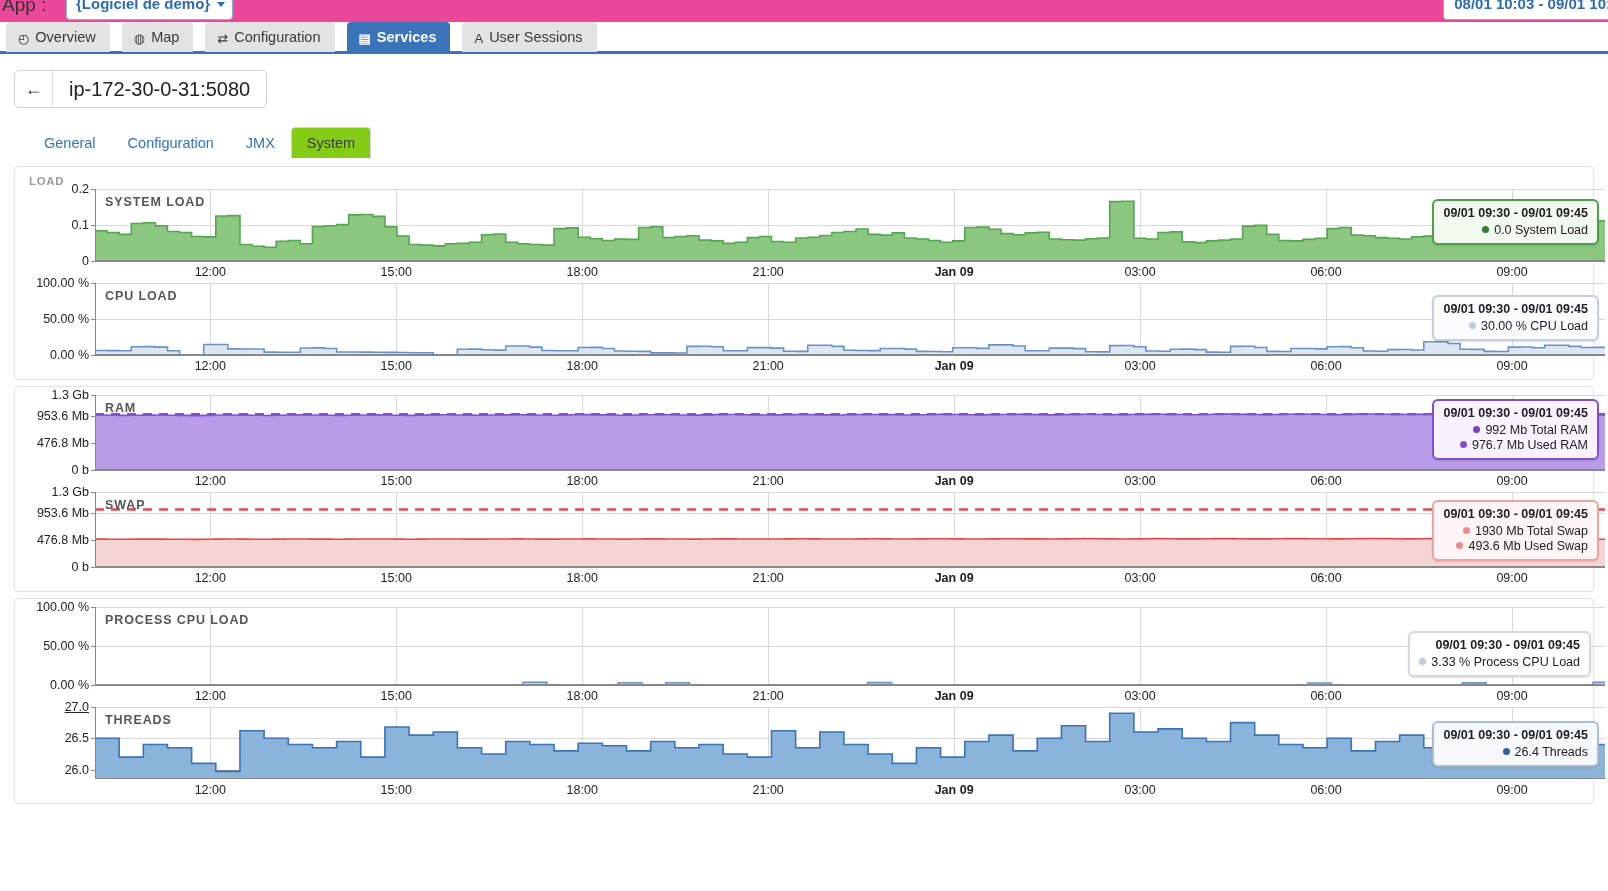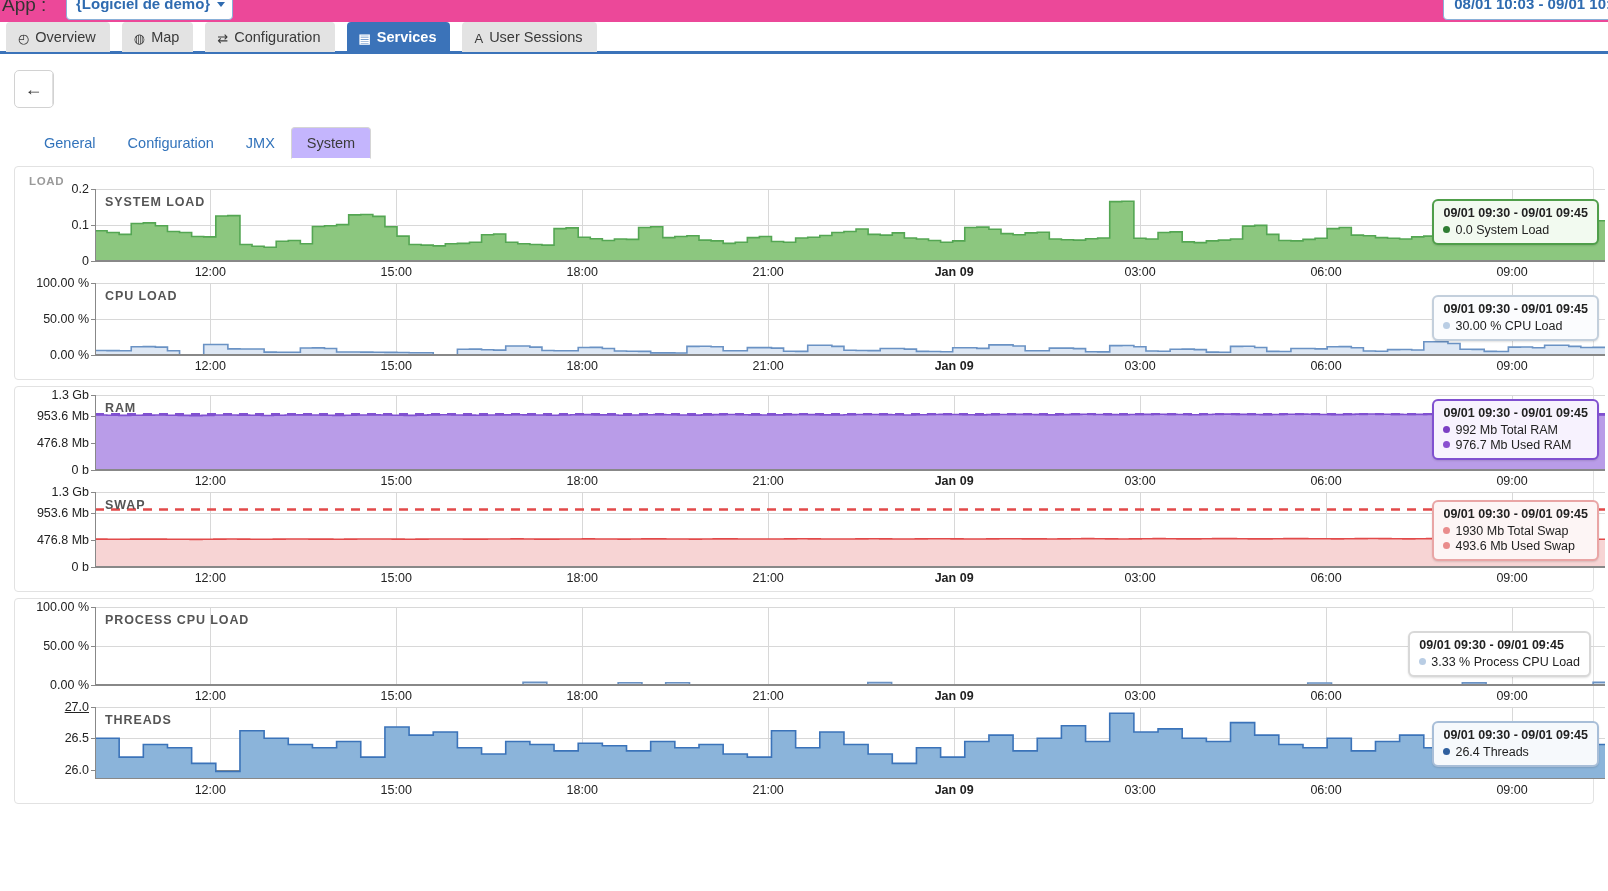--- a/index.html
+++ b/index.html
@@ -123,21 +123,21 @@
     display: inline-block;
     padding: 7px 15px;
     font-size: 14.5px;
     color: #3273bb;
     border: 1px solid transparent;
     border-radius: 4px 4px 0 0;
     position: relative; top: 1px;
   }
   .subtab.active {
     color: #3a3a3a;
-    background: #c4b5fd;
+    background: #84cc16;
     border-color: #d5d5d5;
     border-bottom-color: #fff;
   }
   .subtabs-rule {
     position: absolute;
     left: -14px; right: 0; bottom: 0;
     border-bottom: 1px solid #ddd;
     z-index: -1;
   }
 
@@ -225,20 +225,21 @@
     position: absolute;
     border: 2px solid #999;
     border-radius: 6px;
     background: #fff;
     padding: 5px 9px 6px 9px;
     font-size: 12.5px;
     color: #222;
     z-index: 9;
     white-space: nowrap;
     box-shadow: 0 1px 2px rgba(0,0,0,.12);
+    text-align: right;
   }
   .tip .tip-title { font-weight: bold; font-size: 12.5px; margin-bottom: 2px; }
   .tip .tip-row { padding-top: 1px; }
   .tip .dot {
     display: inline-block;
     width: 7px; height: 7px;
     border-radius: 50%;
     margin-right: 5px;
     vertical-align: 1px;
   }
@@ -257,20 +258,21 @@
   </div>
 </div>
 
 <div class="navtabs"><div class="navtab"><span class="ic">◴</span><span>Overview</span></div><div class="navtab"><span class="ic">◍</span><span>Map</span></div><div class="navtab"><span class="ic">⇄</span><span>Configuration</span></div><div class="navtab active"><span class="ic">▤</span><span>Services</span></div><div class="navtab"><span class="ic">A</span><span>User Sessions</span></div></div>
 
 <div class="svc-wrap">
   <div class="svc-box">
     <div class="svc-back">
       <span>←</span>
     </div>
+    <div class="svc-name">ip-172-30-0-31:5080</div>
   </div>
 </div>
 
 <div class="subtabs">
   <div class="subtab">General</div><div class="subtab">Configuration</div><div class="subtab">JMX</div><div class="subtab active">System</div><div class="subtabs-rule"></div>
 </div>
 
 <div id="panels-root">
     <div class="panel">
       <div class="panel-title">LOAD</div>

